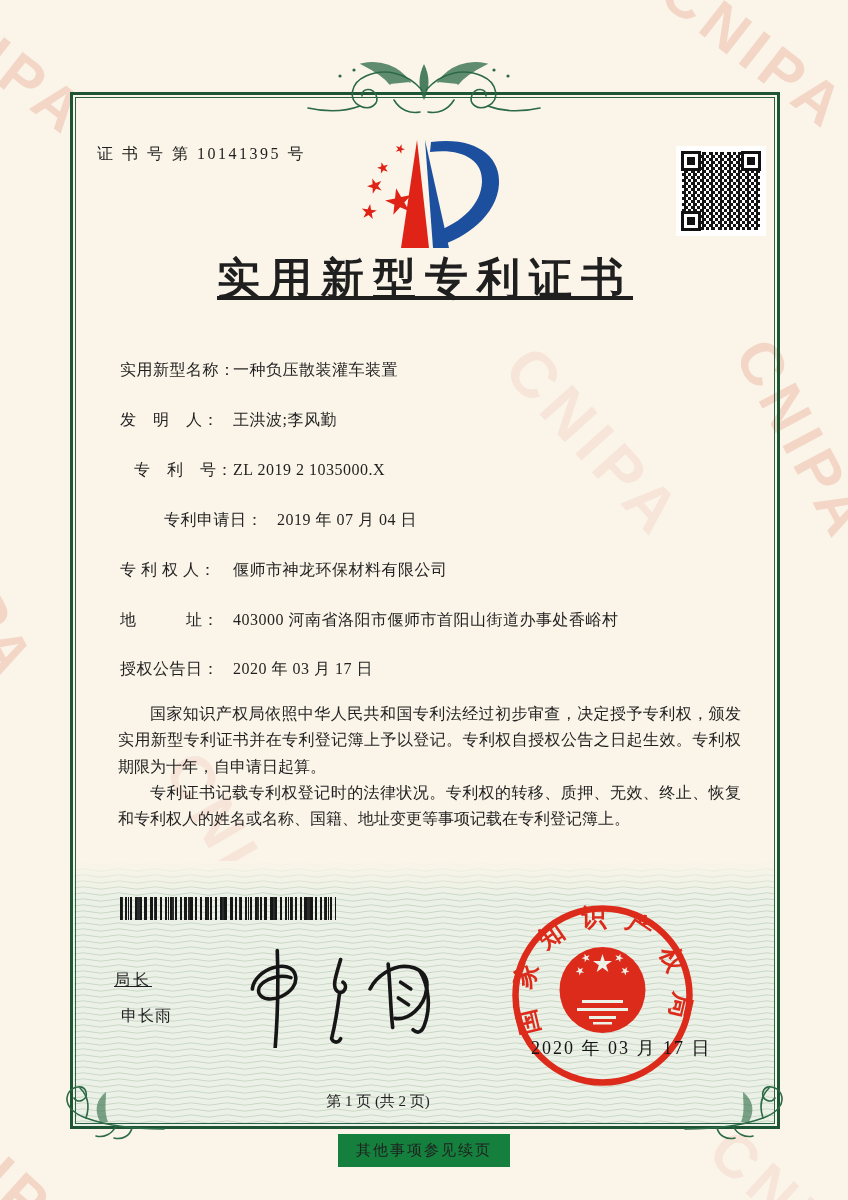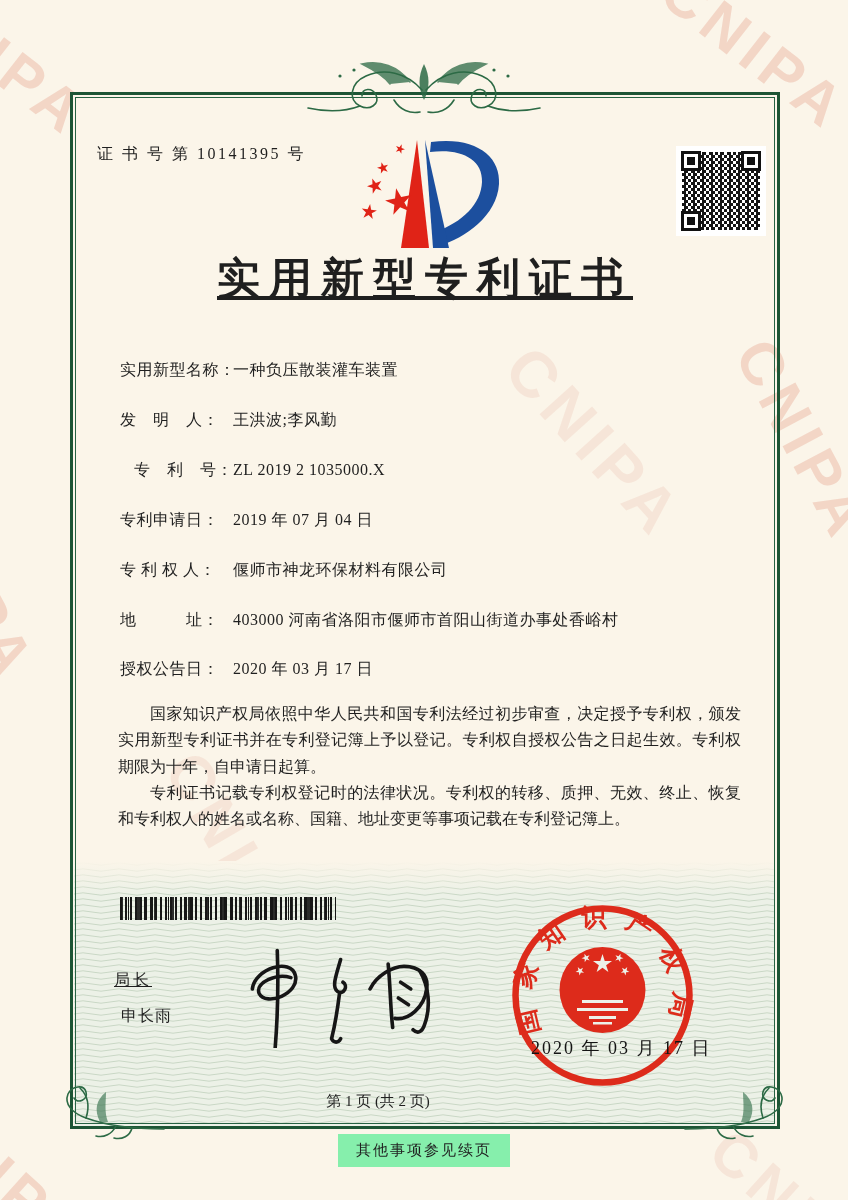--- a/index.html
+++ b/index.html
@@ -72,21 +72,21 @@
   .signer-title { position:absolute; left:114px; top:970px; font-size:16px; letter-spacing:3px;text-decoration:underline; }
   .signer-name  { position:absolute; left:121px; top:1006px; font-size:16px; letter-spacing:1px;text-align:center; }
 
   
   .seal-date { position:absolute; left:531px; top:1036px; font-size:18px; letter-spacing:2px;
                color:#141414; white-space:nowrap; }
 
   
   .page-no { position:absolute; left:70px; top:1092px; width:616px; text-align:center; font-size:15px; }
   .foot-note-wrap { position:absolute; left:0; top:1134px; width:848px; text-align:center; }
-  .foot-note { display:inline-block; background:#86efac; padding:7px 18px; font-size:15px; letter-spacing:2px; }
+  .foot-note { display:inline-block; background:#15803d; padding:7px 18px; font-size:15px; letter-spacing:2px; }
 
   svg { display:block; }
 </style>
 </head>
 <body>
 
 <div class="wm strong" style="left:-70px; top:-38px; font-size:60px; transform:rotate(38deg);">CNIPA</div>
 <div class="wm strong" style="left:690px; top:-44px; font-size:60px; transform:rotate(38deg);">CNIPA</div>
 <div class="wm strong" style="left:782px; top:328px; font-size:60px; transform:rotate(62deg);">CNIPA</div>
 <div class="wm soft" style="left:545px; top:332px; font-size:64px; transform:rotate(48deg);">CNIPA</div>
@@ -175,21 +175,21 @@
 
 <div class="frow" style="top:360px;">
   <span class="lbl">实用新型名称：</span><span>一种负压散装灌车装置</span>
 </div>
 <div class="frow" style="top:410px;">
   <span class="lbl">发　明　人：</span><span>王洪波;李风勤</span>
 </div>
 <div class="frow" style="top:460px;text-align:right;">
   <span class="lbl">专　利　号：</span><span>ZL 2019 2 1035000.X</span>
 </div>
-<div class="frow" style="top:510px;">
+<div class="frow" style="top:510px;margin-left:44px;">
   <span class="lbl">专利申请日：</span><span>2019 年 07 月 04 日</span>
 </div>
 <div class="frow" style="top:560px;">
   <span class="lbl">专 利 权 人：</span><span>偃师市神龙环保材料有限公司</span>
 </div>
 <div class="frow" style="top:610px;">
   <span class="lbl">地　　　址：</span><span>403000 河南省洛阳市偃师市首阳山街道办事处香峪村</span>
 </div>
 <div class="frow" style="top:659px; width:660px;">
   <span class="lbl">授权公告日：</span><span>2020 年 03 月 17 日</span>

